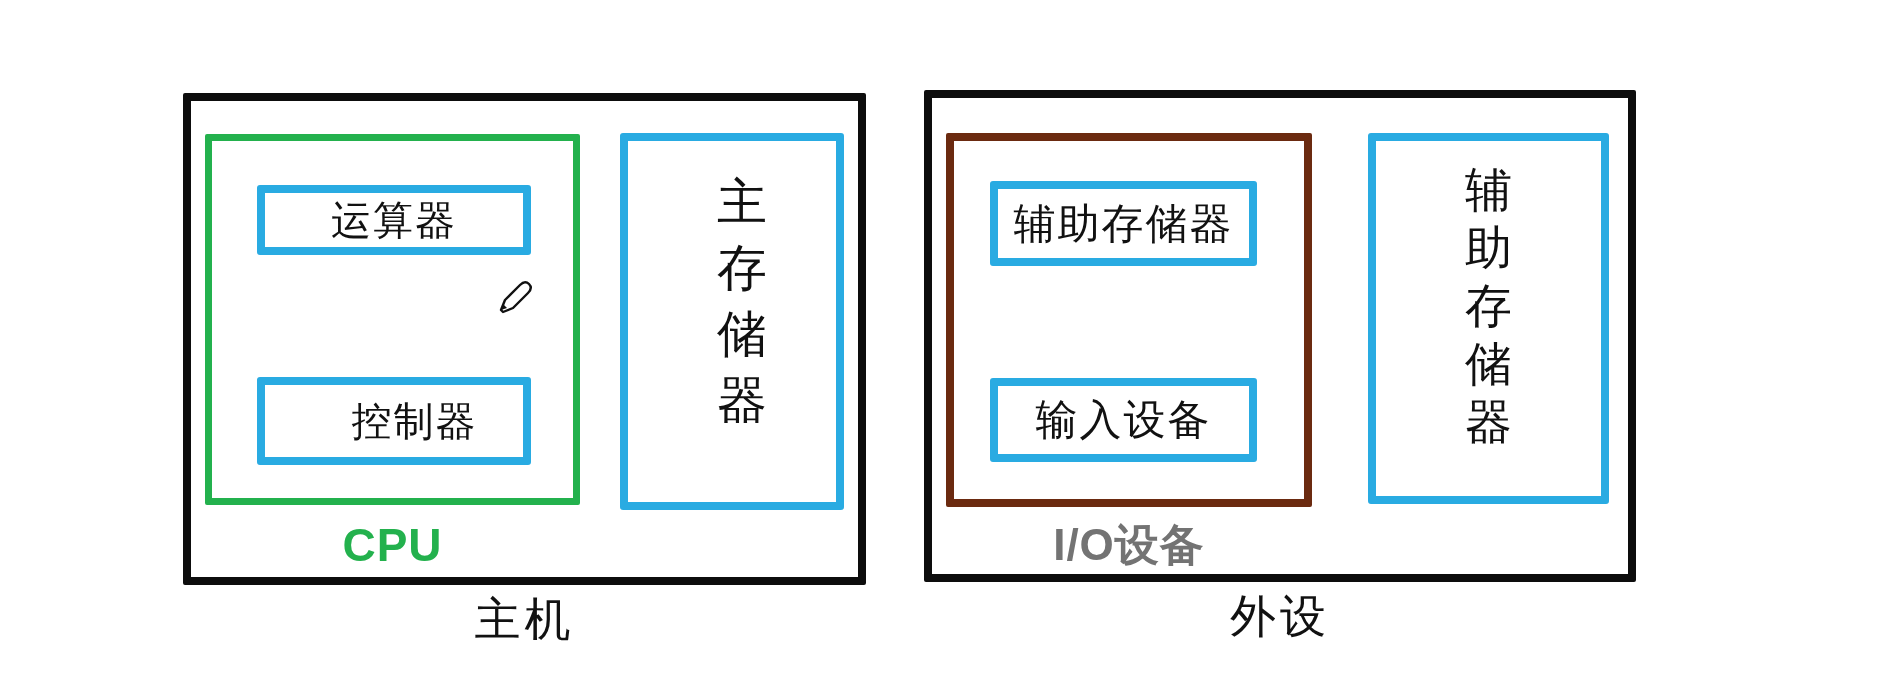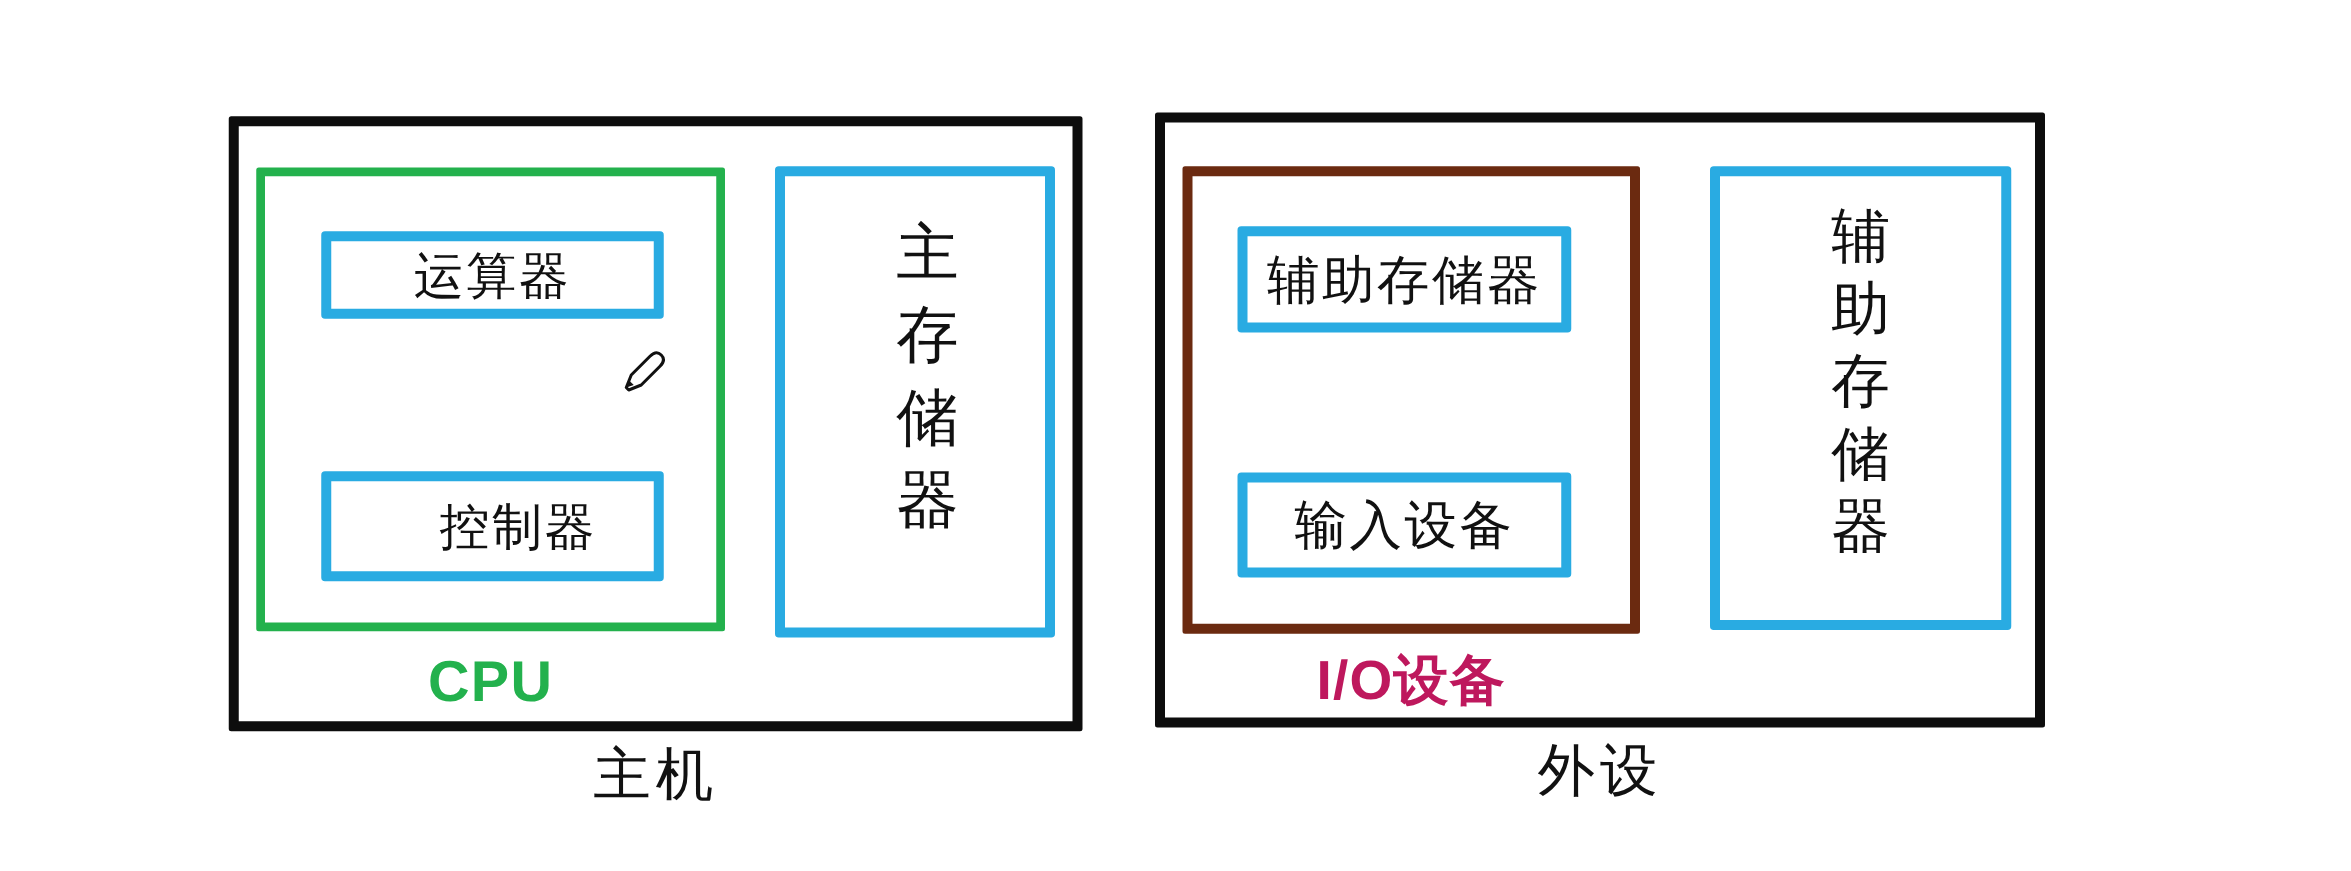--- a/index.html
+++ b/index.html
@@ -26,21 +26,21 @@
   .vtext.aux{font-size:47px;line-height:58px;width:52px;}
   .caption{
     position:absolute;text-align:center;line-height:1;color:#111;
   }
   .cpu-caption{
     font-family:"Liberation Sans","DejaVu Sans",sans-serif;
     font-weight:600;font-size:46px;color:#23b14d;letter-spacing:1px;
   }
   .io-caption{
     font-family:"Liberation Sans","DejaVu Sans",sans-serif;
-    font-weight:600;font-size:44px;color:#be185d;letter-spacing:1px;
+    font-weight:600;font-size:44px;color:#737373;letter-spacing:1px;
   }
   .black-caption{font-size:46px;letter-spacing:4px;}
   .pencil{position:absolute;width:40px;height:40px;}
 </style>
 </head>
 <body>
 
 <div class="canvas">
 
   <div class="box outline-black" style="left:183px;top:93px;width:683px;height:492px;"></div>

